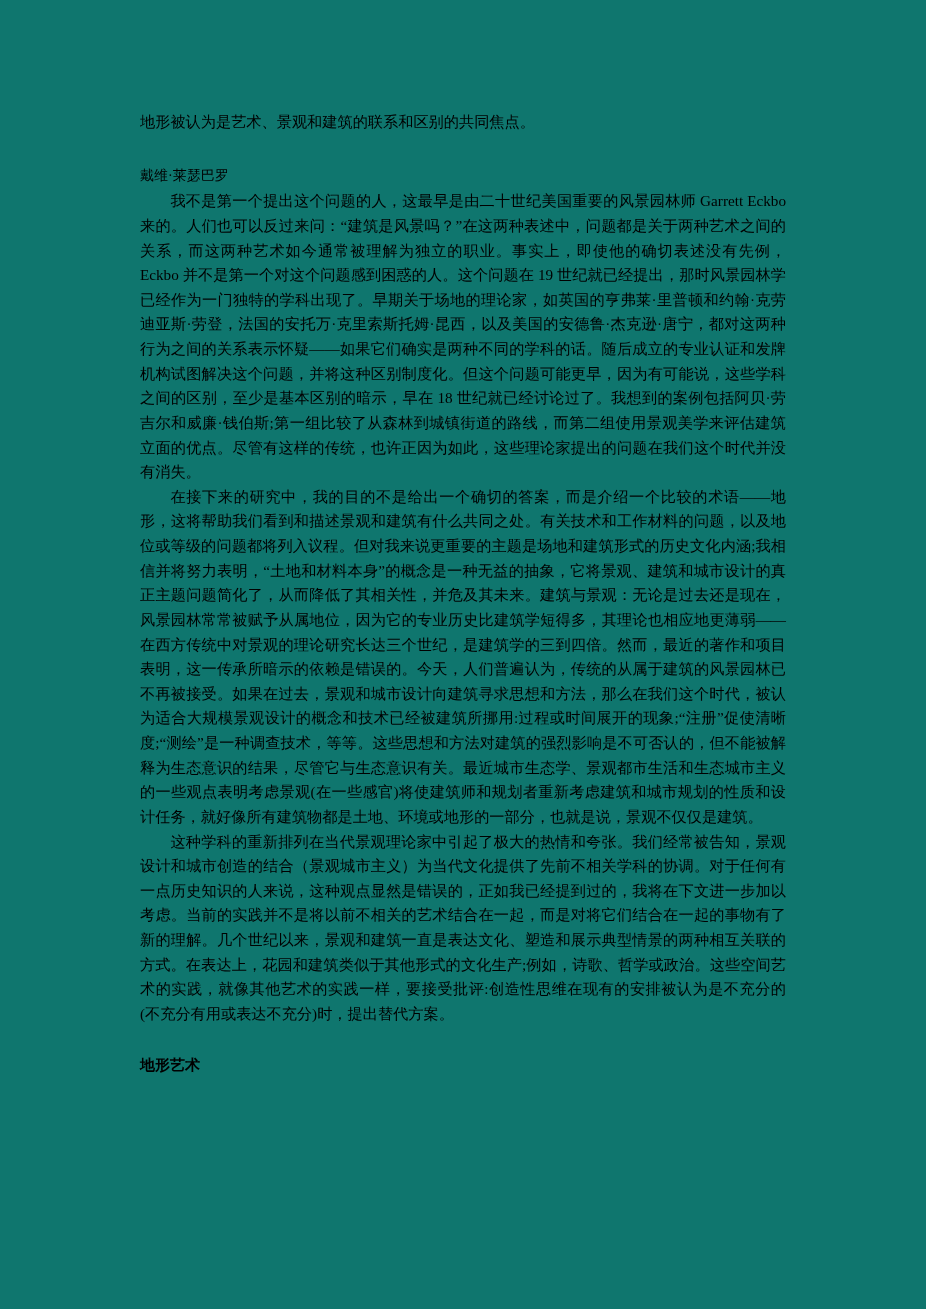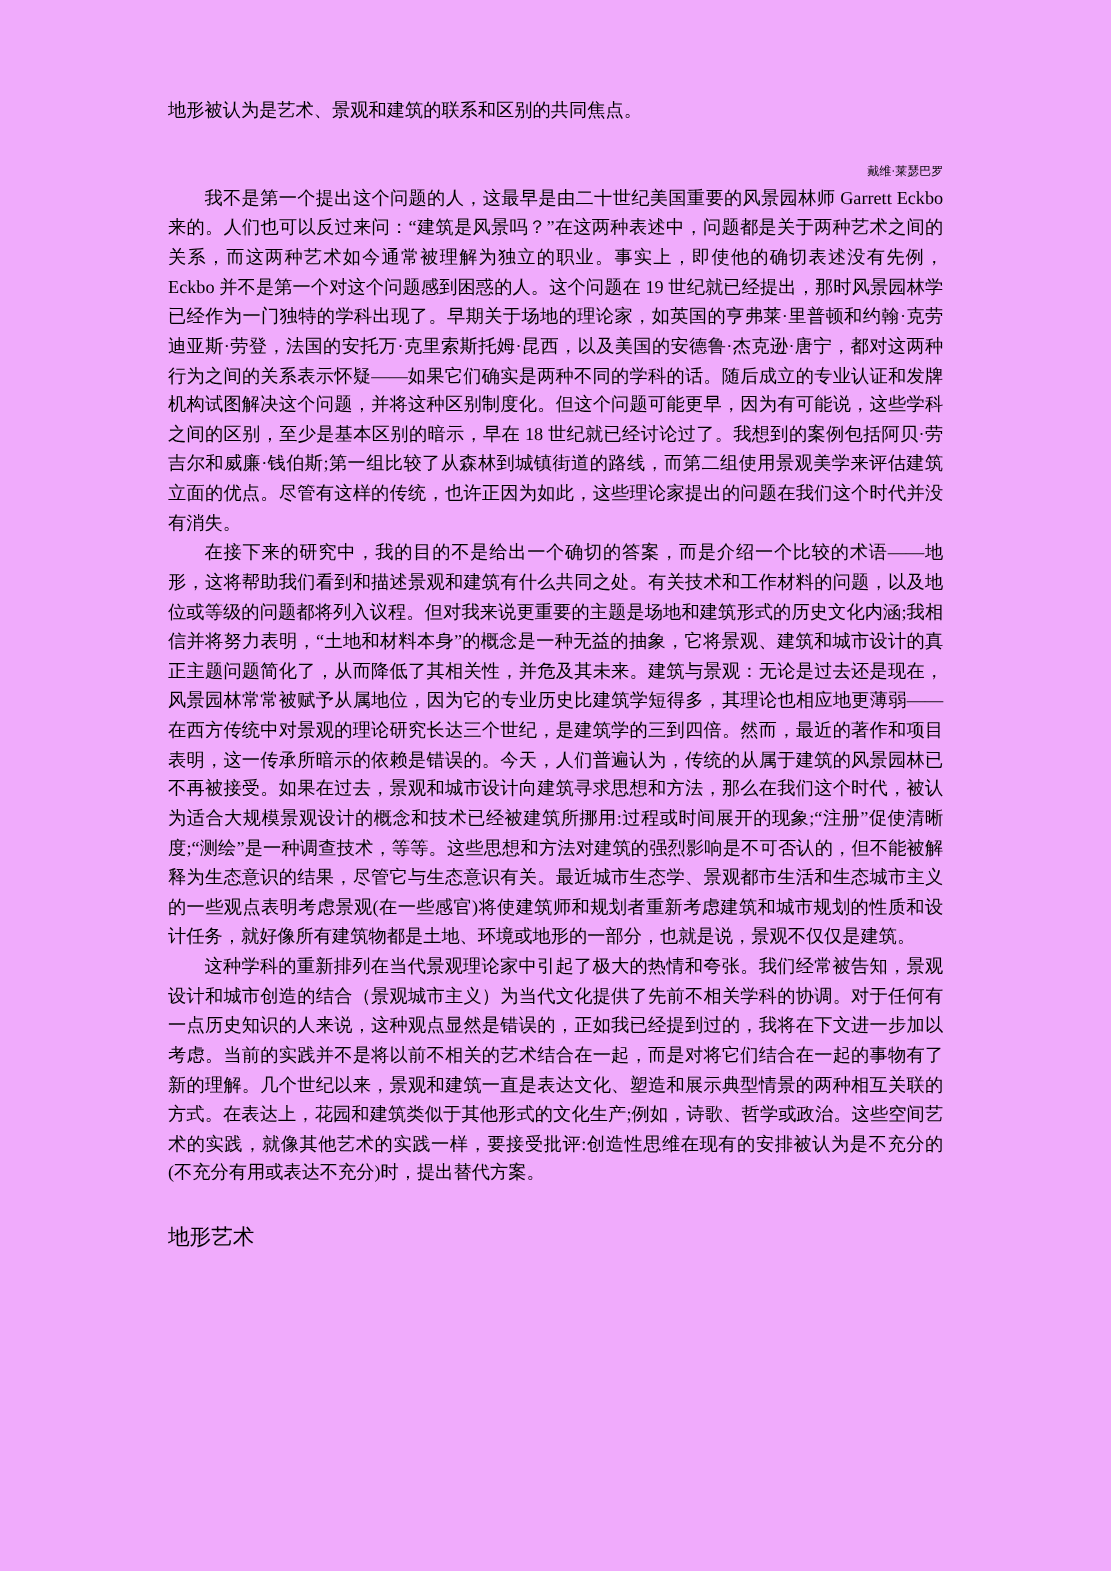--- a/index.html
+++ b/index.html
@@ -9,23 +9,23 @@
   }
   body {
     font-family: "Liberation Serif", "DejaVu Serif", serif;
     color: #000000;
   }
   .page {
     position: relative;
     width: 926px;
     height: 1309px;
     margin: 0 auto;
-    background: #f0abfc;
+    background: #0f766e;
     box-sizing: border-box;
-    padding: 81px 140px 60px 140px;
+    padding: 110px 140px 60px 140px;
   }
   .doc-body {
     font-size: 15.2px;
     line-height: 1.62;
     text-align: justify;
     text-justify: inter-ideograph;
   }
   .para {
     margin: 0;
     text-indent: 2em;
@@ -43,31 +43,32 @@
     text-align: center;
   }
   .doc-title {
     display: block;
     text-align: center;
     font-size: 15.2px;
     line-height: 1.62;
   }
   .doc-author {
     display: block;
-    text-align: right;
-    font-size: 10px;
+    text-align: left;
+    font-size: 14px;
     line-height: 1.62;
   }
   .section-heading {
     margin-top: 26px;
     margin-bottom: 0;
     text-indent: 0;
     text-align: left;
-    font-size: 18px;
+    font-size: 15px;
     line-height: 1.62;
+    font-weight: bold;
   }
   .spacer-sm { height: 14px; }
 </style>
 </head>
 <body>
 
 <div class="page">
   <div class="doc-body">
 
     <p class="lead-line">地形被认为是艺术、景观和建筑的联系和区别的共同焦点。</p>

